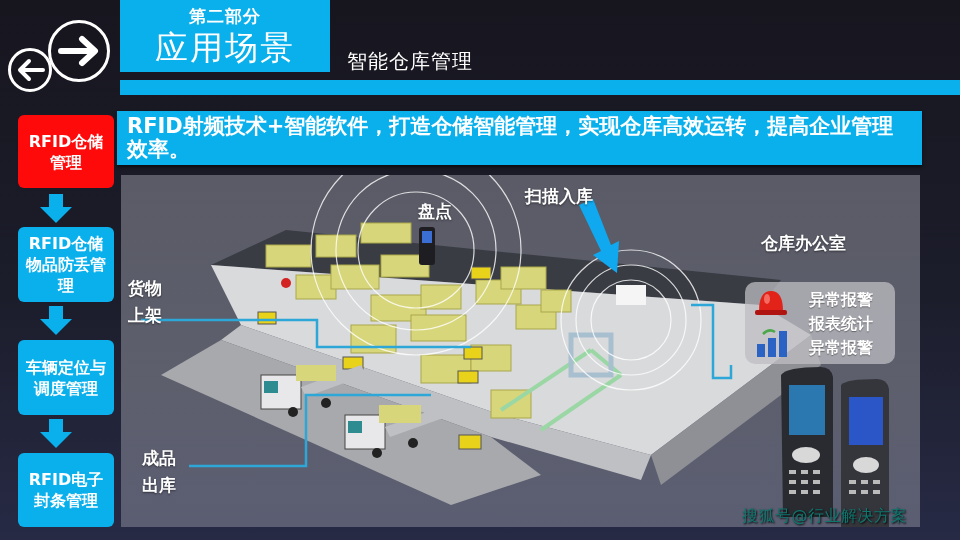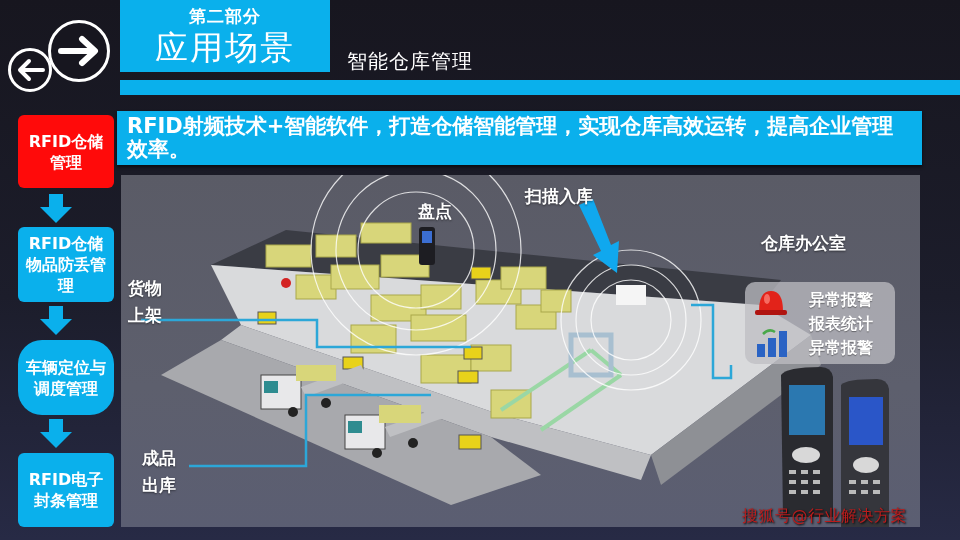--- a/index.html
+++ b/index.html
@@ -70,21 +70,21 @@
   }
   .info-box {
     position: absolute; left: 624px; top: 107px; width: 150px; height: 82px;
     background: rgba(190,190,195,0.75); border-radius: 10px;
   }
   .info-lines {
     position: absolute; left: 64px; top: 6px; font-size: 16px; font-weight: bold;
     line-height: 24px; color: #fff; text-shadow: 0 1px 1px rgba(0,0,0,0.4);
   }
   .watermark {
-    position: absolute; left: 742px; top: 506px; font-size: 16px; color: #b91c1c;
+    position: absolute; left: 742px; top: 506px; font-size: 16px; color: #0f766e;
     text-shadow: 1px 1px 2px #000; letter-spacing: 0.5px; text-align: center;
   }
 </style>
 </head>
 <body>
 
 <div class="nav-circle nav-prev">
   <svg width="30" height="24" viewBox="0 0 30 24">
     <path d="M28 12 H6 M14 3 L5 12 L14 21" stroke="#fff" stroke-width="4" fill="none" stroke-linecap="round" stroke-linejoin="round"></path>
   </svg>
@@ -109,21 +109,21 @@
 </div>
 <svg class="flow-arrow" style="top:194px;" viewBox="0 0 36 30">
   <path d="M11 0 H25 V13 H34 L18 29 L2 13 H11 Z" fill="#0ab0ec"></path>
 </svg>
 <div class="flow-box" style="top:227px;height:75px;">
   <span>RFID仓储物品防丢管理</span>
 </div>
 <svg class="flow-arrow" style="top:306px;" viewBox="0 0 36 30">
   <path d="M11 0 H25 V13 H34 L18 29 L2 13 H11 Z" fill="#0ab0ec"></path>
 </svg>
-<div class="flow-box" style="top:340px;height:75px;border-radius:24px;">
+<div class="flow-box" style="top:340px;height:75px;">
   <span>车辆定位与调度管理</span>
 </div>
 <svg class="flow-arrow" style="top:419px;" viewBox="0 0 36 30">
   <path d="M11 0 H25 V13 H34 L18 29 L2 13 H11 Z" fill="#0ab0ec"></path>
 </svg>
 <div class="flow-box" style="top:453px;height:74px;">
   <span>RFID电子封条管理</span>
 </div>
 
 <div class="scene">

